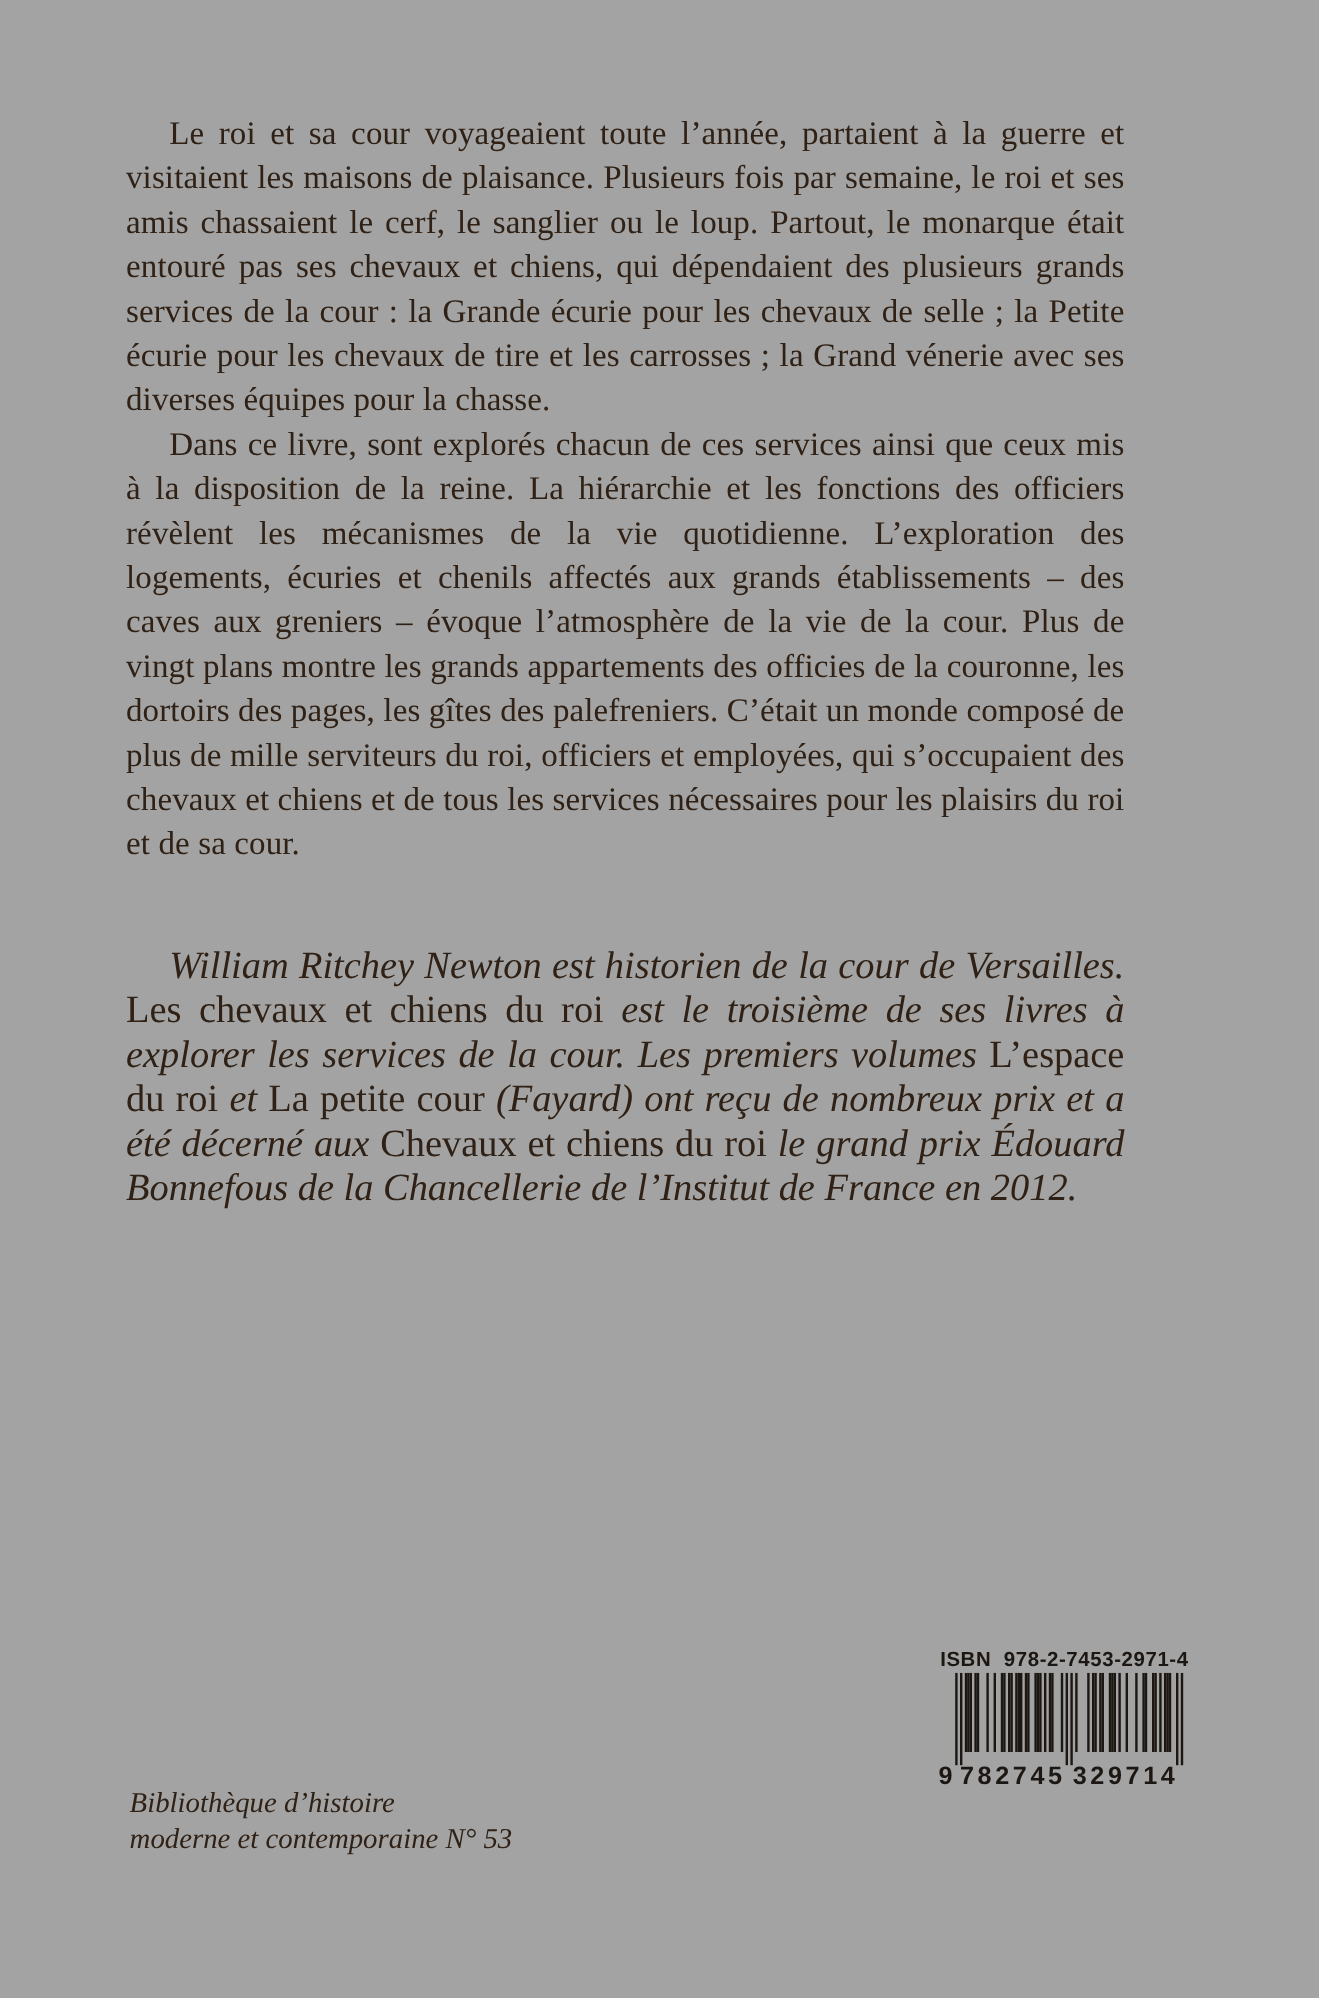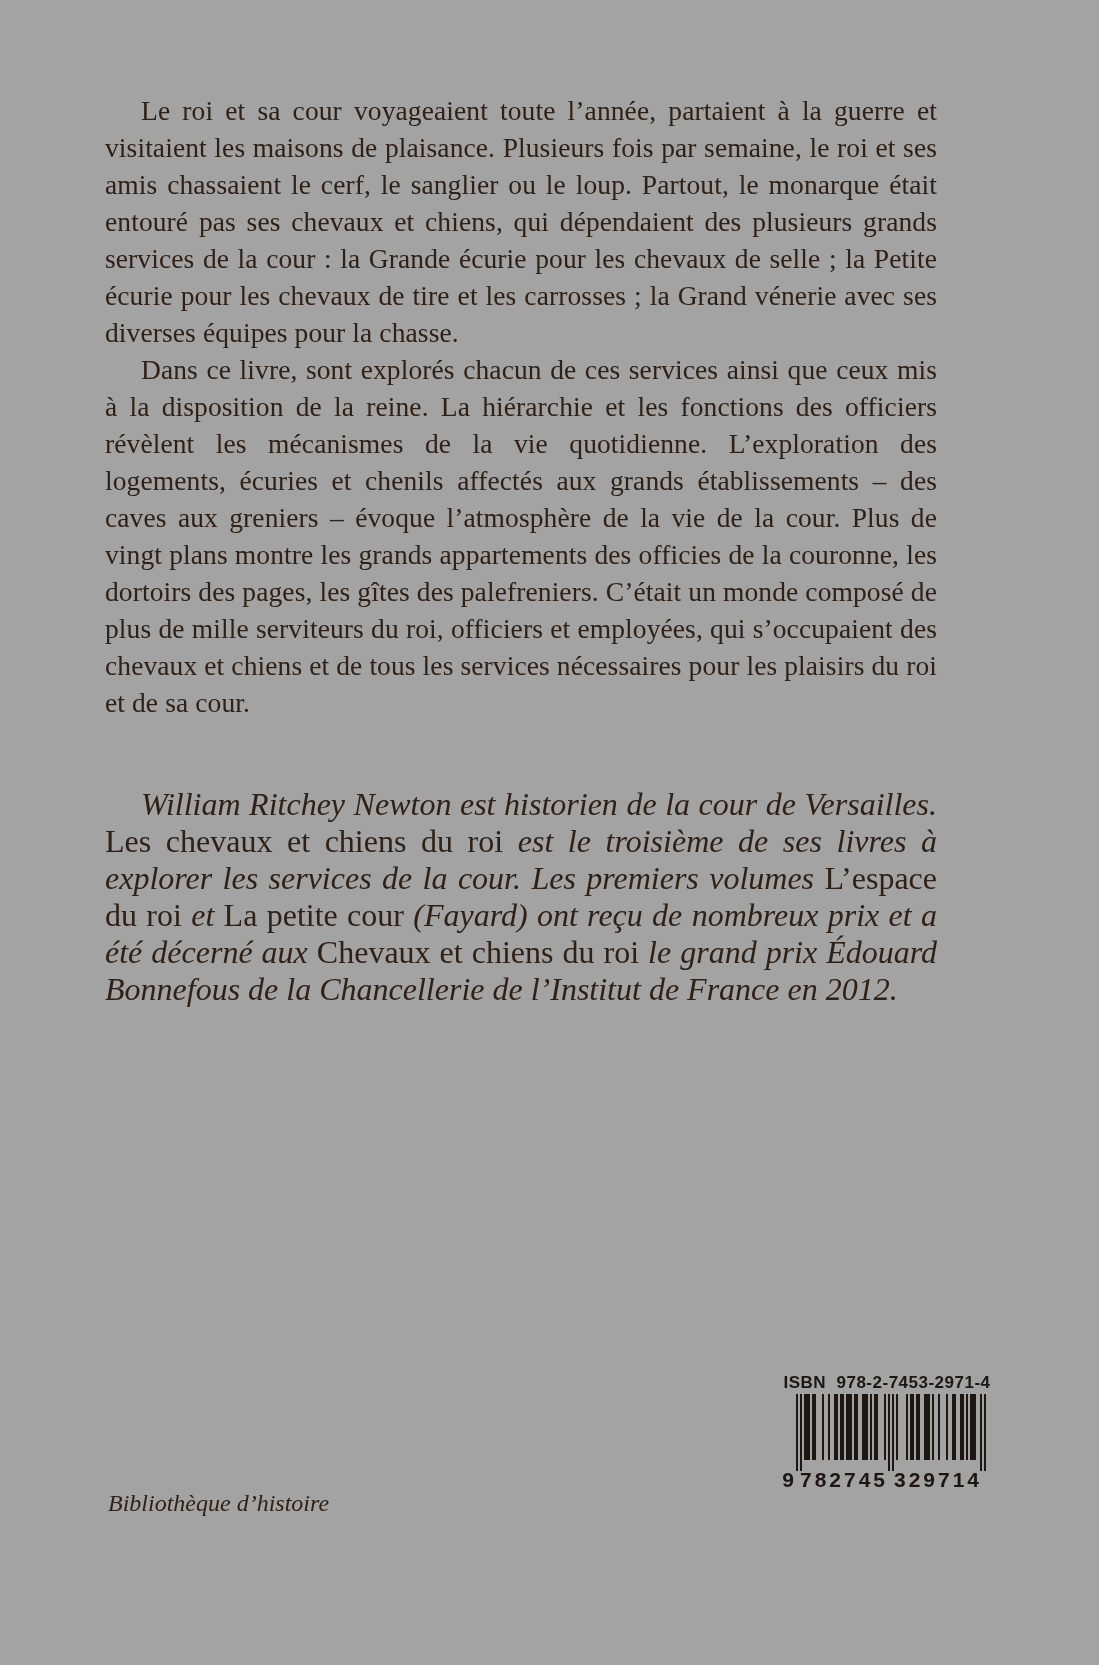--- a/index.html
+++ b/index.html
@@ -135,15 +135,16 @@
         <rect x="198" y="0" width="2" height="77" fill="#1c1712"></rect>
         <rect x="202" y="0" width="2" height="77" fill="#1c1712"></rect>
         <text x="6" y="93" text-anchor="middle" font-family="&quot;Liberation Sans&quot;,&quot;DejaVu Sans&quot;,sans-serif" font-size="21" letter-spacing="0" fill="#1c1712">9</text>
         <text x="62" y="93" text-anchor="middle" font-family="&quot;Liberation Sans&quot;,&quot;DejaVu Sans&quot;,sans-serif" font-size="21" letter-spacing="3" fill="#1c1712">782745</text>
         <text x="156" y="93" text-anchor="middle" font-family="&quot;Liberation Sans&quot;,&quot;DejaVu Sans&quot;,sans-serif" font-size="21" letter-spacing="3" fill="#1c1712">329714</text>
       </svg>
   </div>
 
   <div class="series">
     <div>Bibliothèque d’histoire</div>
+    <div>moderne et contemporaine N° 53</div>
   </div>
 
 </div>
 
 </body></html>

